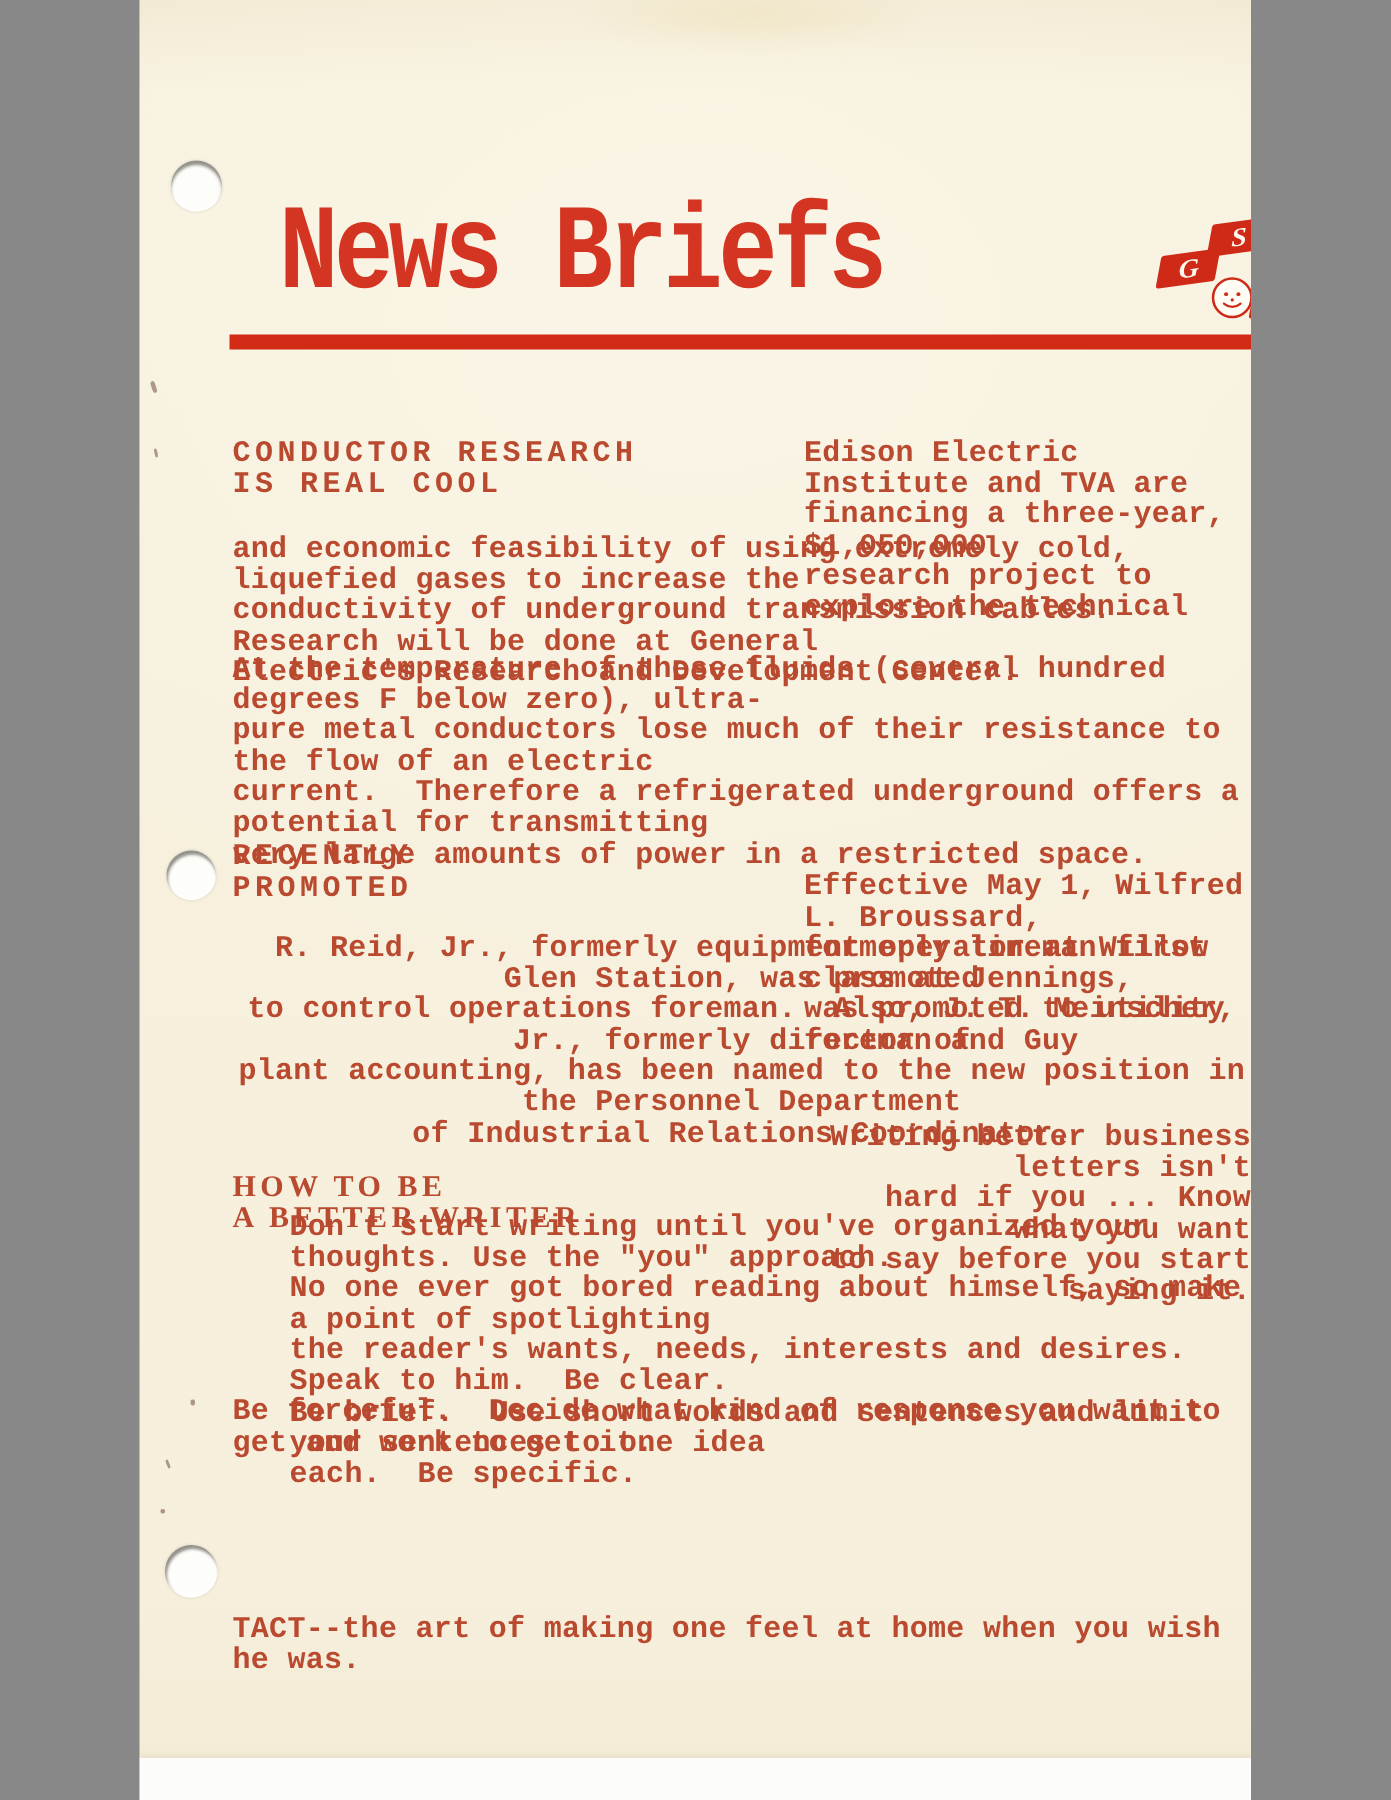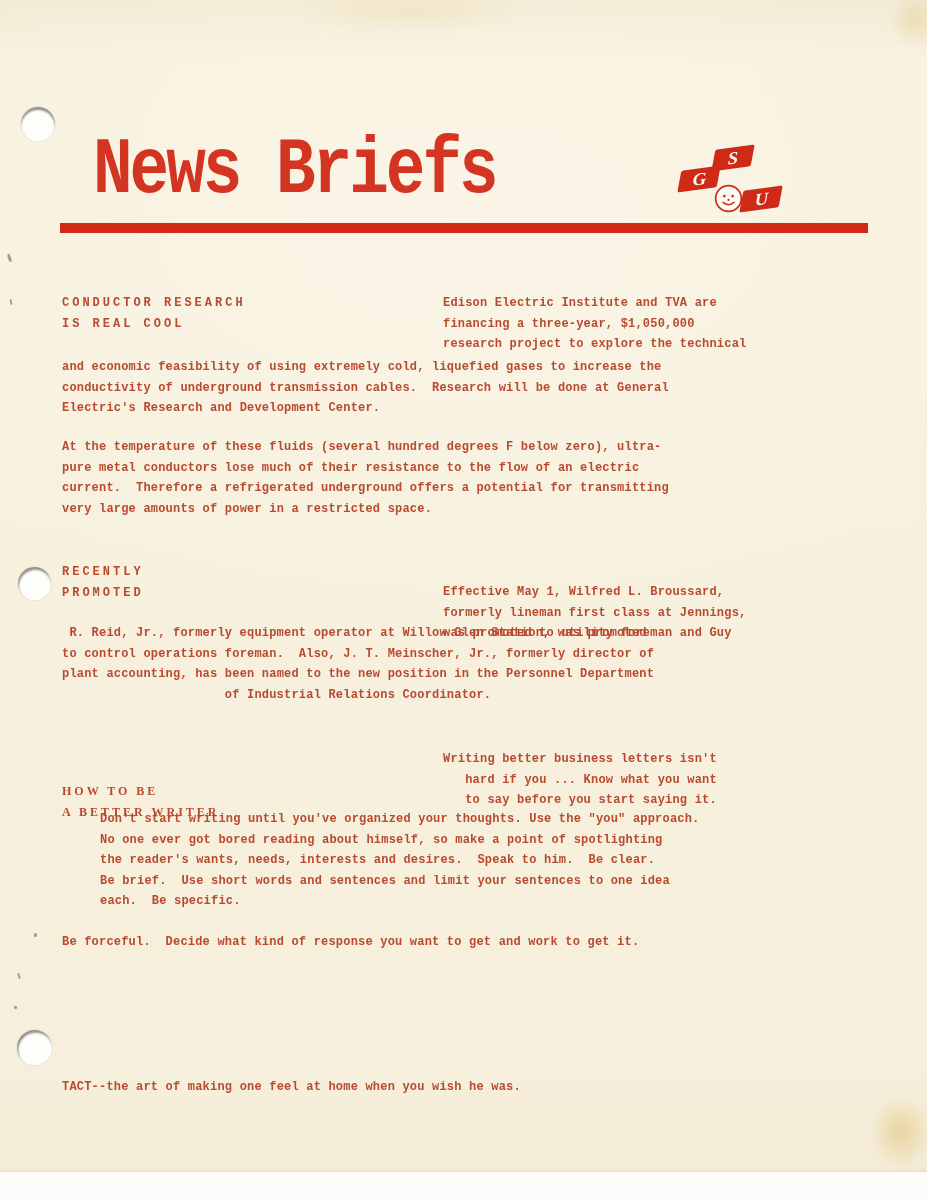--- a/index.html
+++ b/index.html
@@ -1,18 +1,18 @@
 <!DOCTYPE html>
 <html><head>
 <meta charset="utf-8">
 <style>
   html, body { margin: 0; padding: 0; background: #888; }
   .page {
     position: relative;
-    width: 927px;
+    width: 741px;
     height: 1200px;
     margin: 0 auto;
     overflow: hidden;
     background:
       radial-gradient(120% 55% at 50% 18%, rgba(252,248,236,0.55), rgba(0,0,0,0) 70%),
       linear-gradient(#f1e8d0, #f7f1df 5%, #f6efdc 88%, #f3ebd4);
     font-family: "Liberation Mono", monospace;
   }
   
   .masthead {
@@ -57,21 +57,21 @@
   .tile-u { left: 66px; top: 41px; }
   .face {
     position: absolute; left: 38px; top: 37px;
     width: 29px; height: 29px; z-index: 3;
   }
   
   .txt {
     position: absolute;
     font-family: "Liberation Mono", monospace;
     font-weight: 700;
-    font-size: 12px;
+    font-size: 20px;
     line-height: 20.6px;
     letter-spacing: 0.2px;
     color: #b9492f;
     white-space: pre-wrap;
   }
   .heading { letter-spacing: 3px; }
   .sec1-head  { left: 62px;  top: 293px; }
   .sec1-intro { left: 443px; top: 293px; }
   .sec1-body  { left: 62px;  top: 357px; }
   .sec1-extra { left: 62px;  top: 437px; font-family: Liberation Mono, monospace; }

